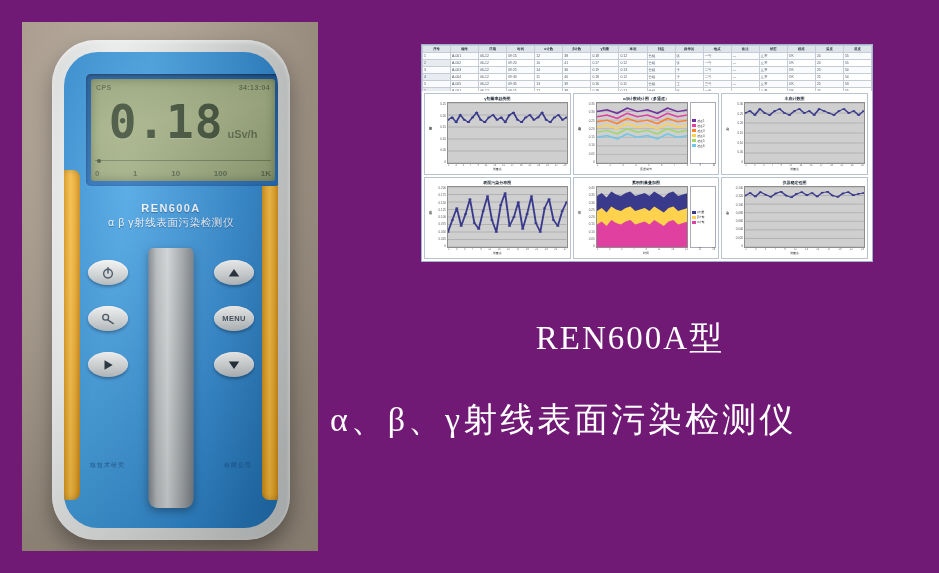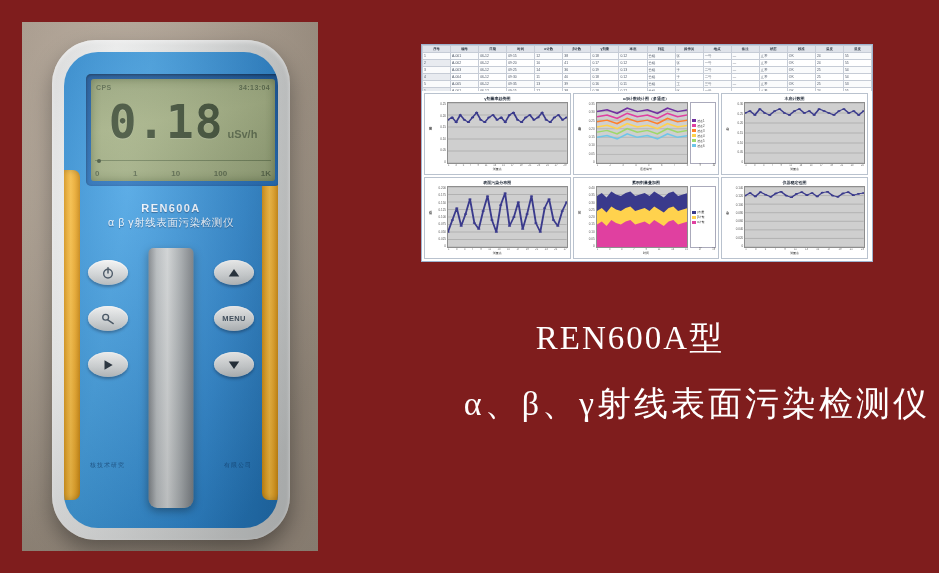--- a/index.html
+++ b/index.html
@@ -2,21 +2,21 @@
 <html><head>
 <meta charset="utf-8">
 <style>
   html,body{margin:0;padding:0;}
   body{
     width:939px;height:573px;overflow:hidden;
     background:#143d7d;
     font-family:"Liberation Sans","DejaVu Sans",sans-serif;
     position:relative;
   }
-  .stage{position:absolute;inset:0;background:#7f1d1d;}
+  .stage{position:absolute;inset:0;background:#701a75;}
 
   
   .photo{
     position:absolute;left:22px;top:22px;width:296px;height:529px;
     background:linear-gradient(155deg,#b9aa9a 0%,#b0a292 35%,#a79a8b 70%,#9f9284 100%);
     overflow:hidden;
   }
   .photo:after{
     content:"";position:absolute;inset:0;
     background:radial-gradient(ellipse at 35% 30%, rgba(255,255,255,.16), rgba(0,0,0,.16) 78%);
@@ -167,21 +167,21 @@
   .xlab{text-align:center;font-size:3px;color:#333;line-height:5px;}
 
   
   .titleblock{position:absolute;left:330px;top:316px;width:600px;color:#ffffff;}
   .t1{
     font-family:"Liberation Serif","DejaVu Serif",serif;
     font-size:33px;letter-spacing:2px;text-align:center;white-space:nowrap;
   }
   .t2{
     font-family:"Liberation Serif","DejaVu Serif",serif;
-    font-size:34px;letter-spacing:3px;text-align:right;margin-top:20px;white-space:nowrap;
+    font-size:34px;letter-spacing:3px;text-align:left;margin-top:36px;white-space:nowrap;
   }
 </style>
 </head>
 <body>
 
 <div class="stage">
 
   <div class="photo">
     <div class="device">
       <div class="dev-inner">

